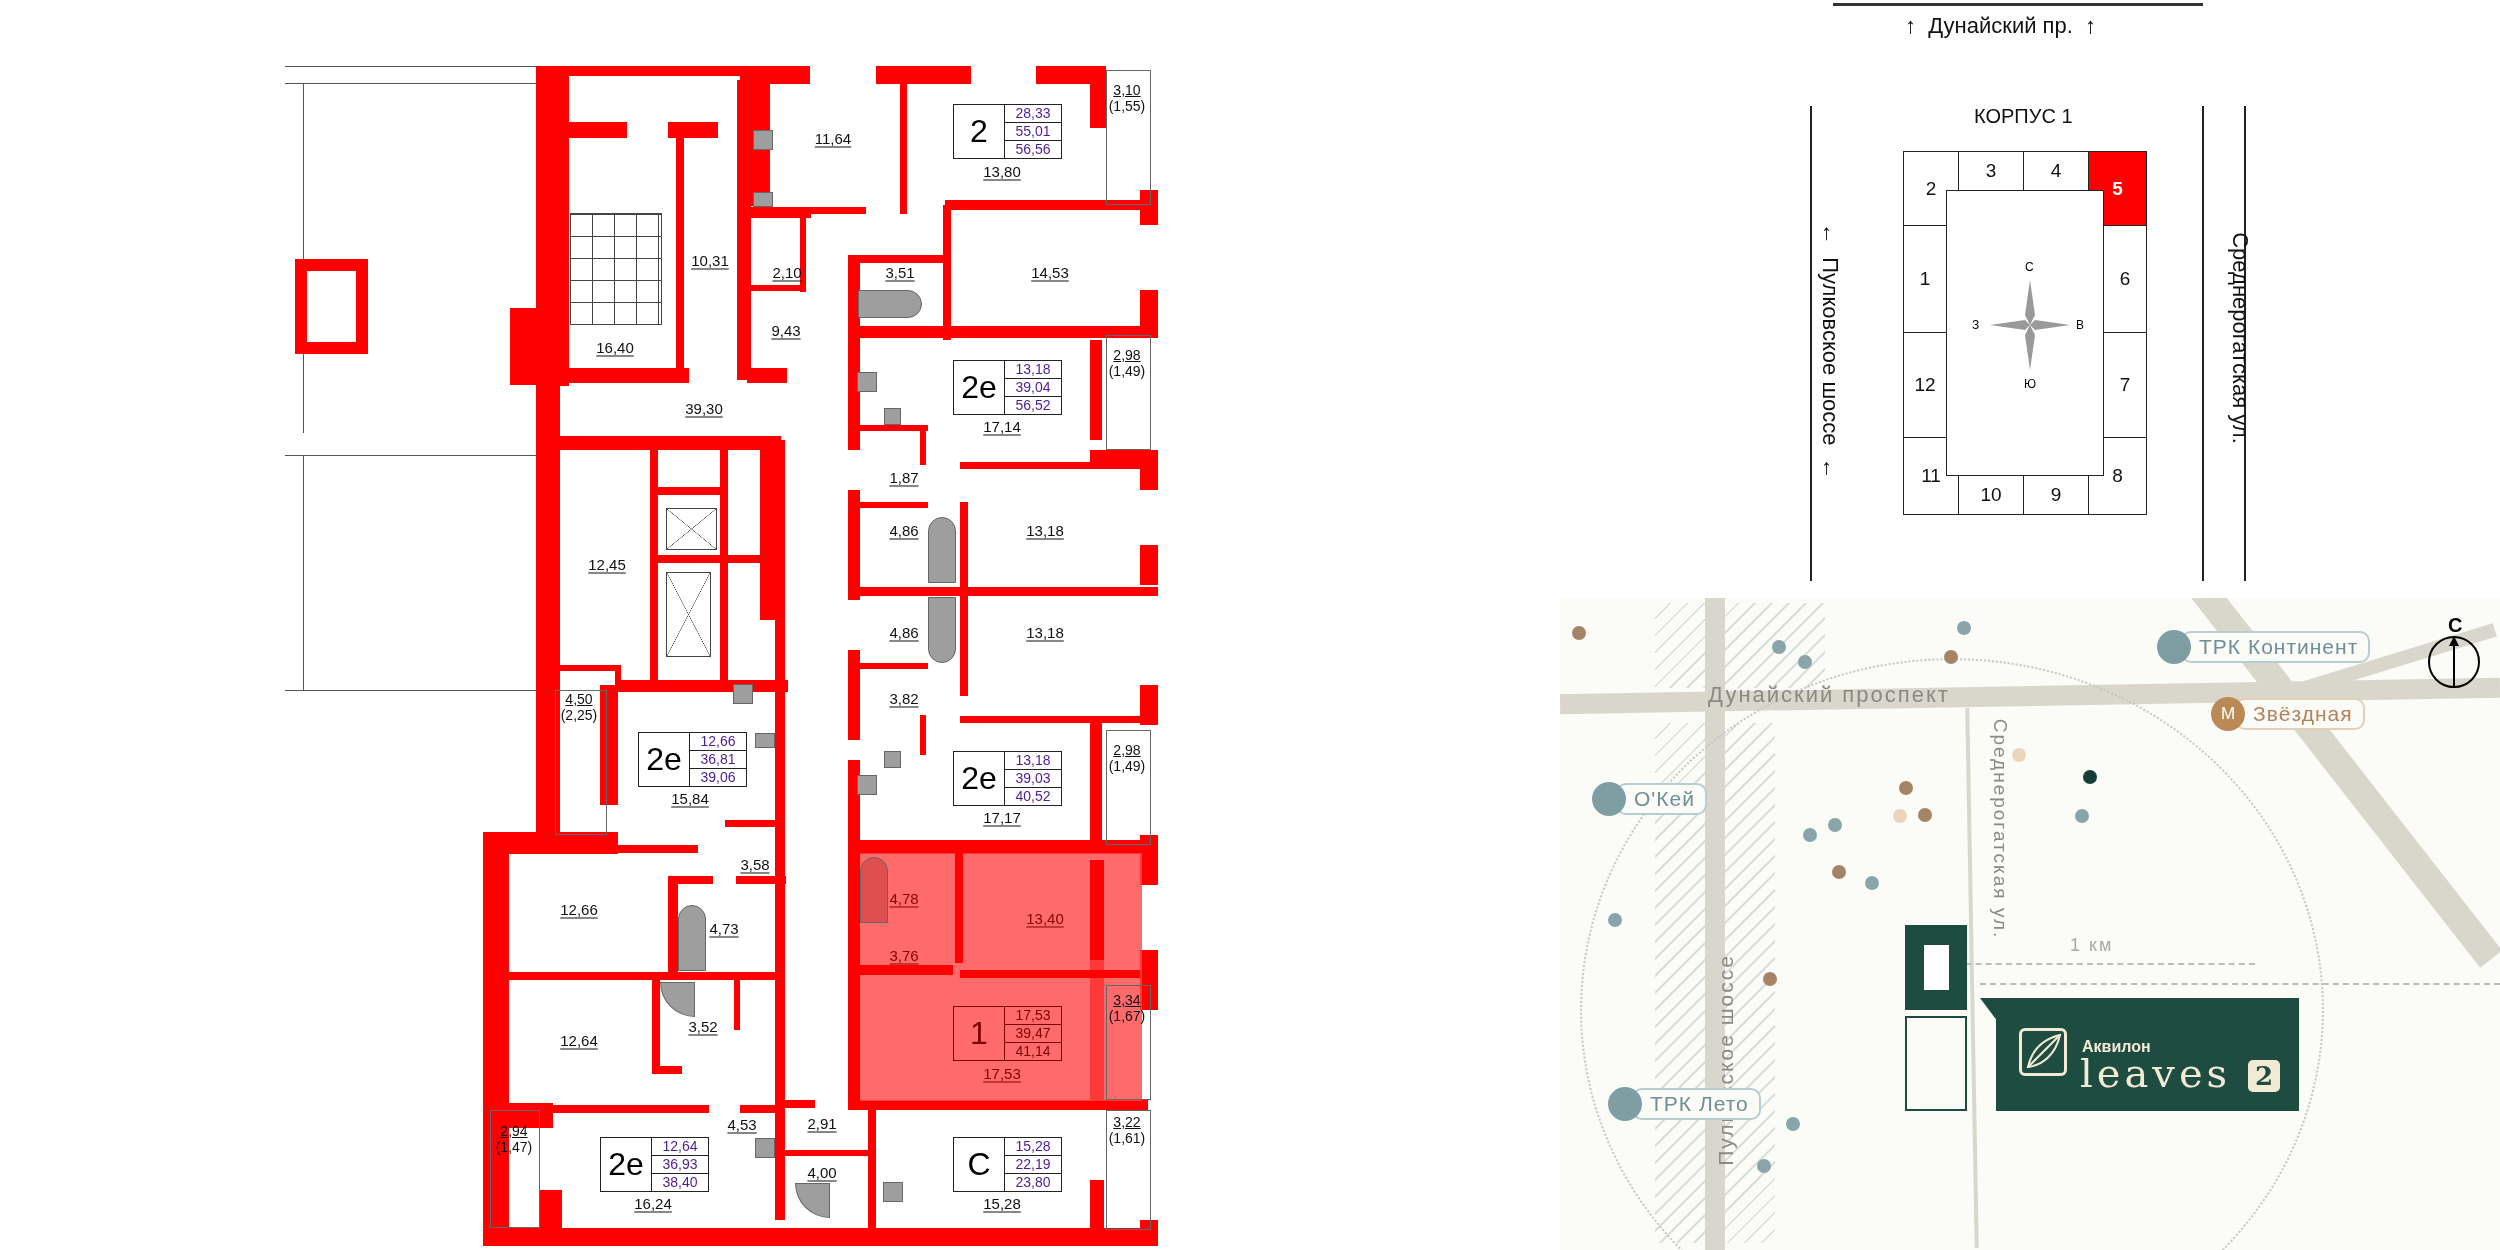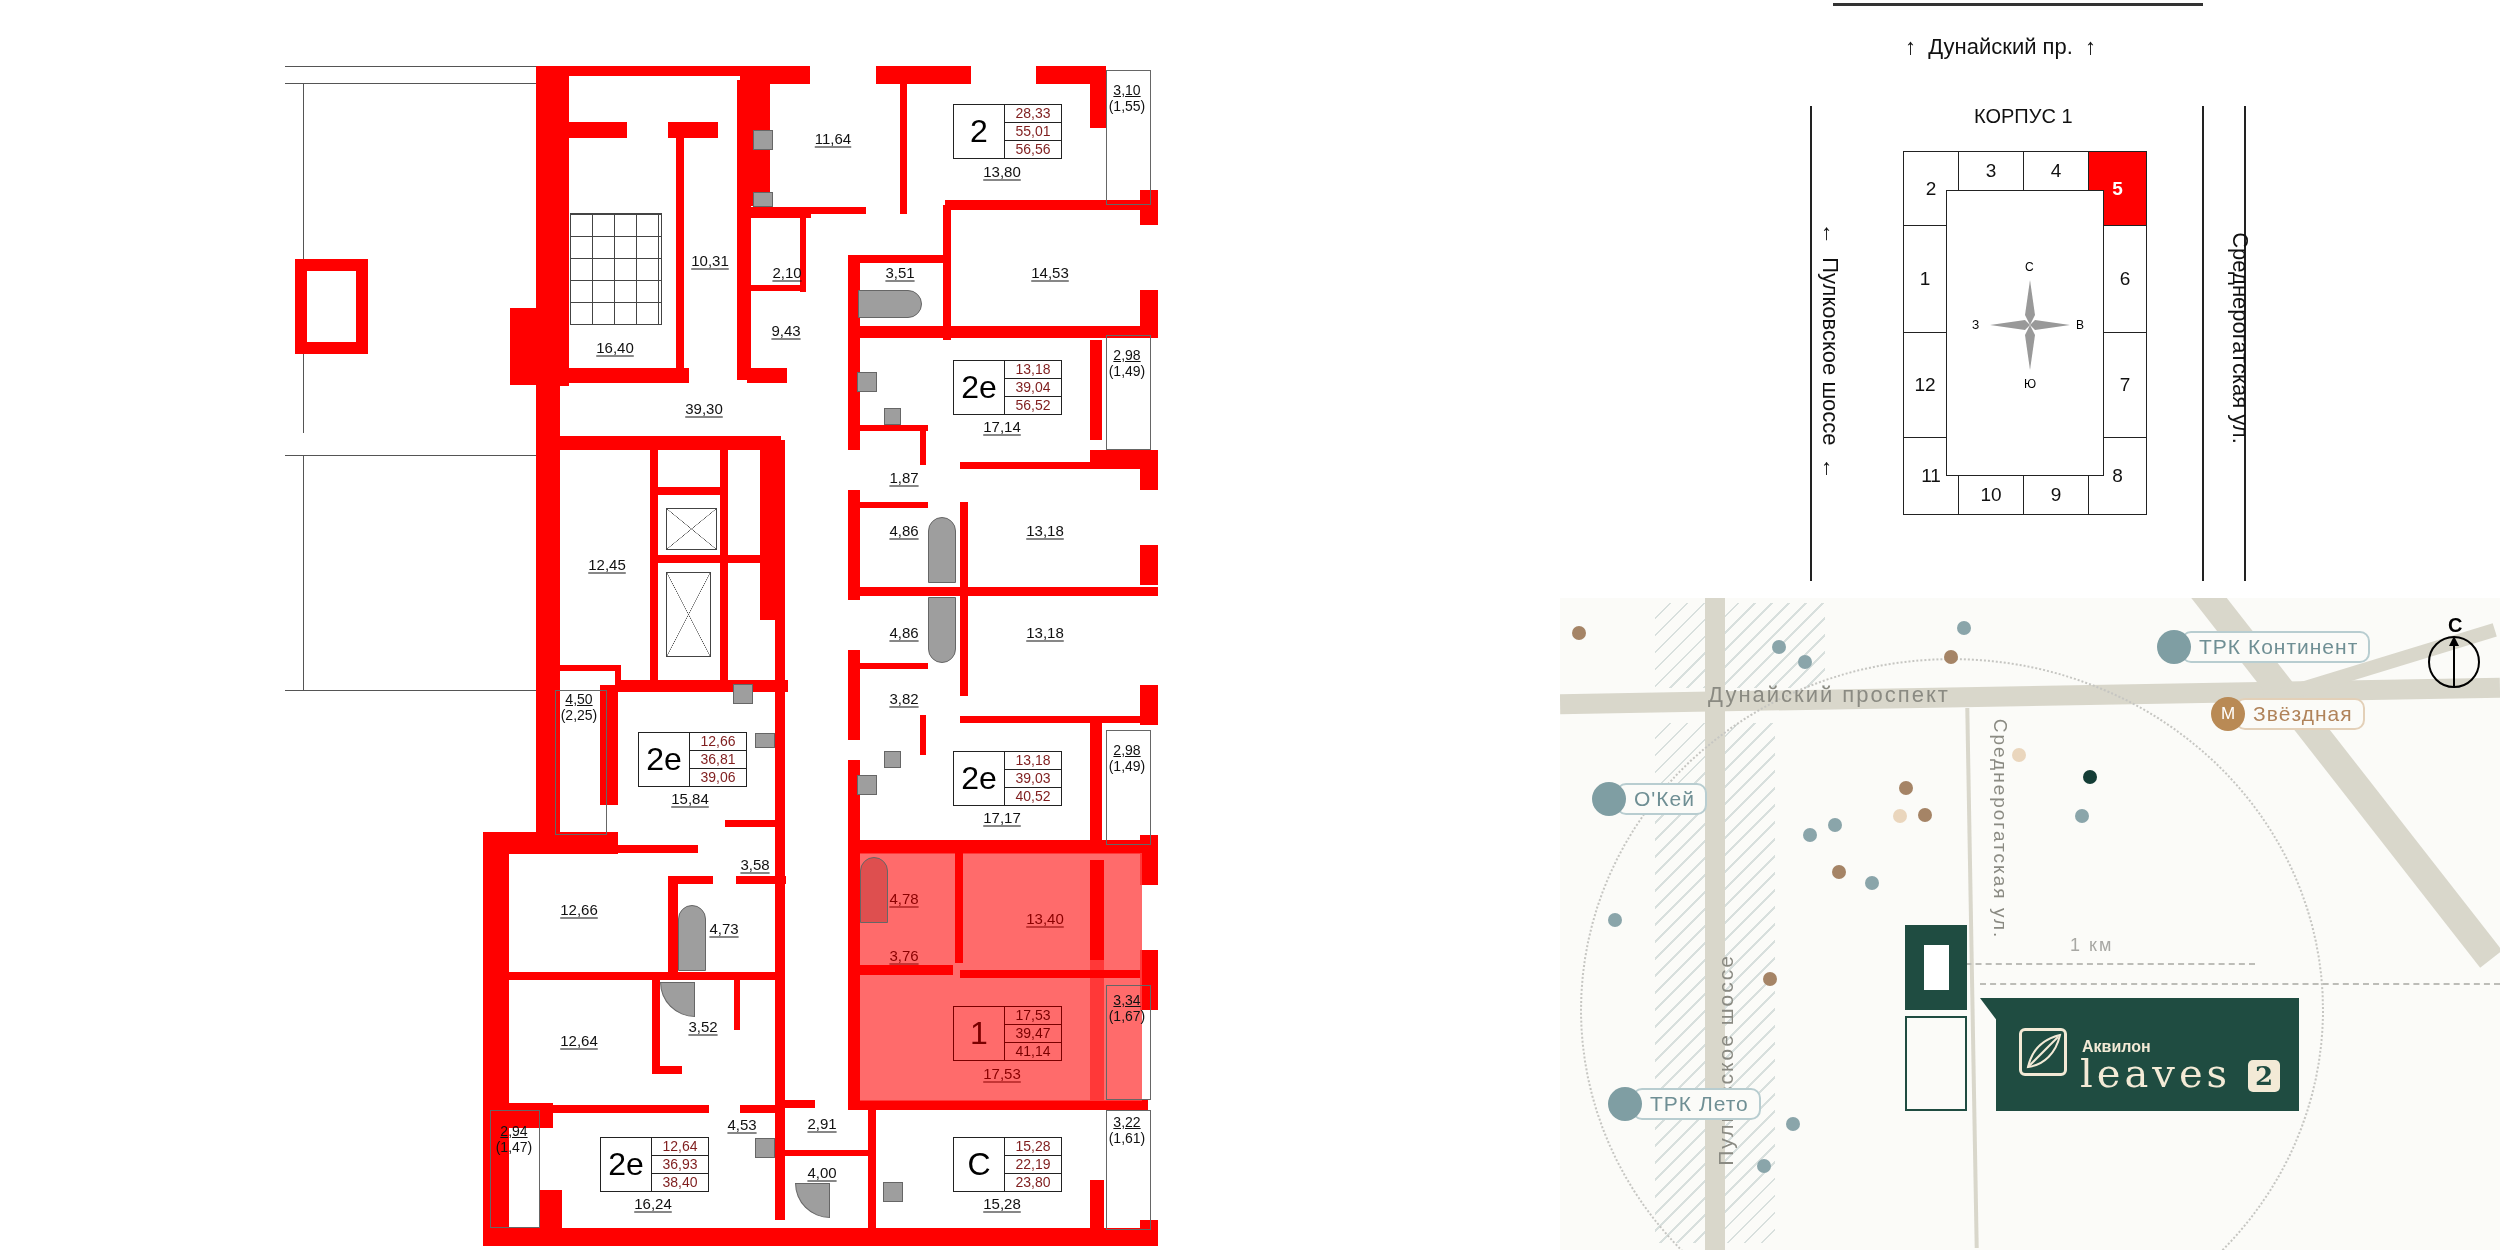--- a/index.html
+++ b/index.html
@@ -7,21 +7,21 @@
   .abs { position:absolute; }
   .wall { position:absolute; background:#ff0000; }
   .thin { position:absolute; border:1px solid #666; box-sizing:border-box; background:transparent; }
   .room-label { position:absolute; font-size:15px; color:#111; text-decoration:underline; text-underline-offset:3px; white-space:nowrap; transform:translate(-50%,-50%); }
   .room-label.sel { color:#8a0000; }
   .balc { position:absolute; font-size:14px; color:#111; text-align:center; line-height:16px; transform:translate(-50%,-50%); white-space:nowrap; }
   .balc .a { text-decoration:underline; }
   .unit-box { position:absolute; display:flex; border:1.5px solid #222; background:transparent; box-sizing:border-box; }
   .unit-box .type { width:50px; display:flex; align-items:center; justify-content:center; font-size:32px; border-right:1.5px solid #222; color:#000; }
   .unit-box .vals { display:flex; flex-direction:column; }
-  .unit-box .vals span { font-size:14px; line-height:17px; padding:0 6px; border-bottom:1.5px solid #222; text-align:center; min-width:44px; color:#7f1d1d; }
+  .unit-box .vals span { font-size:14px; line-height:17px; padding:0 6px; border-bottom:1.5px solid #222; text-align:center; min-width:44px; color:#4c1d95; }
   .unit-box .vals span:last-child { border-bottom:none; }
   .unit-box.sel .type, .unit-box.sel .vals span { color:#7a0000; border-color:#7a0000; }
   .unit-box.sel { border-color:#7a0000; }
   .selected-area { position:absolute; background:rgba(255,70,70,0.8); }
   .fixture { position:absolute; background:#9e9e9e; border:1px solid #666; box-sizing:border-box; }
   .stair { position:absolute; border:1px solid #444; box-sizing:border-box;
            background-image: repeating-linear-gradient(0deg, transparent 0 21px, #444 21px 22px), repeating-linear-gradient(90deg, transparent 0 21px, #444 21px 22px); }
   .elev { position:absolute; border:1px solid #444; box-sizing:border-box; background:
       linear-gradient(to top right, transparent calc(50% - 0.5px), #444 50%, transparent calc(50% + 0.5px)),
       linear-gradient(to top left, transparent calc(50% - 0.5px), #444 50%, transparent calc(50% + 0.5px)); }
@@ -318,21 +318,21 @@
     <div class="vals">
         <span>12,64</span>
         <span>36,93</span>
         <span>38,40</span>
       </div>
   </div>
 </div>
 
 <div class="abs" style="left:1560px;top:0;width:940px;height:598px;">
   <div class="hline" style="left:273px;top:3px;width:370px;"></div>
-  <div class="street-label" style="left:345px;top:13px;margin-top:21px;">
+  <div class="street-label" style="left:345px;top:13px;">
     <span>↑</span>&nbsp;
     <span>Дунайский пр.</span>&nbsp;
     <span>↑</span>
   </div>
   <div class="street-label" style="left:414px;top:105px;font-size:20px;">КОРПУС 1</div>
 
   <div class="vline" style="left:250px;top:106px;height:475px;"></div>
   <div class="vline" style="left:642px;top:106px;height:475px;"></div>
   <div class="vline" style="left:684px;top:106px;height:475px;"></div>
 

